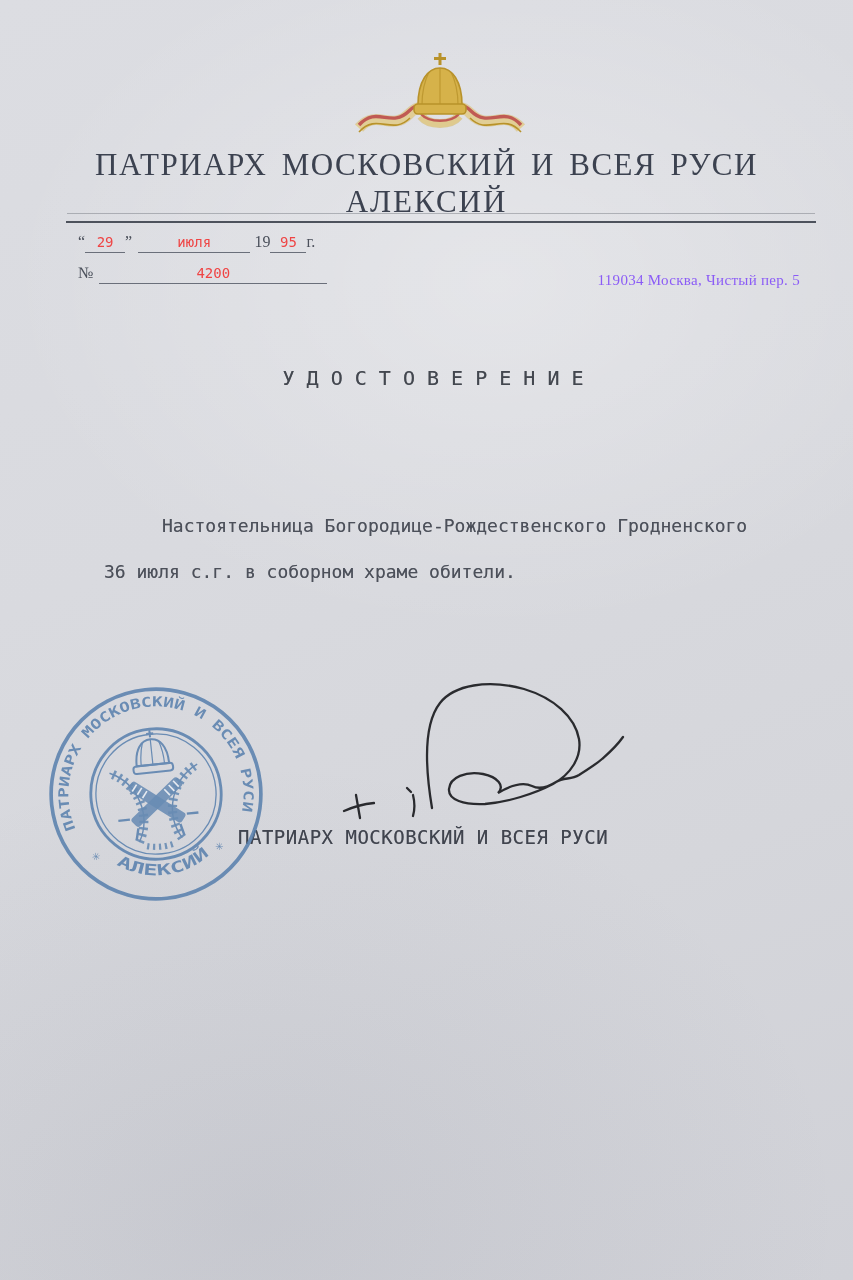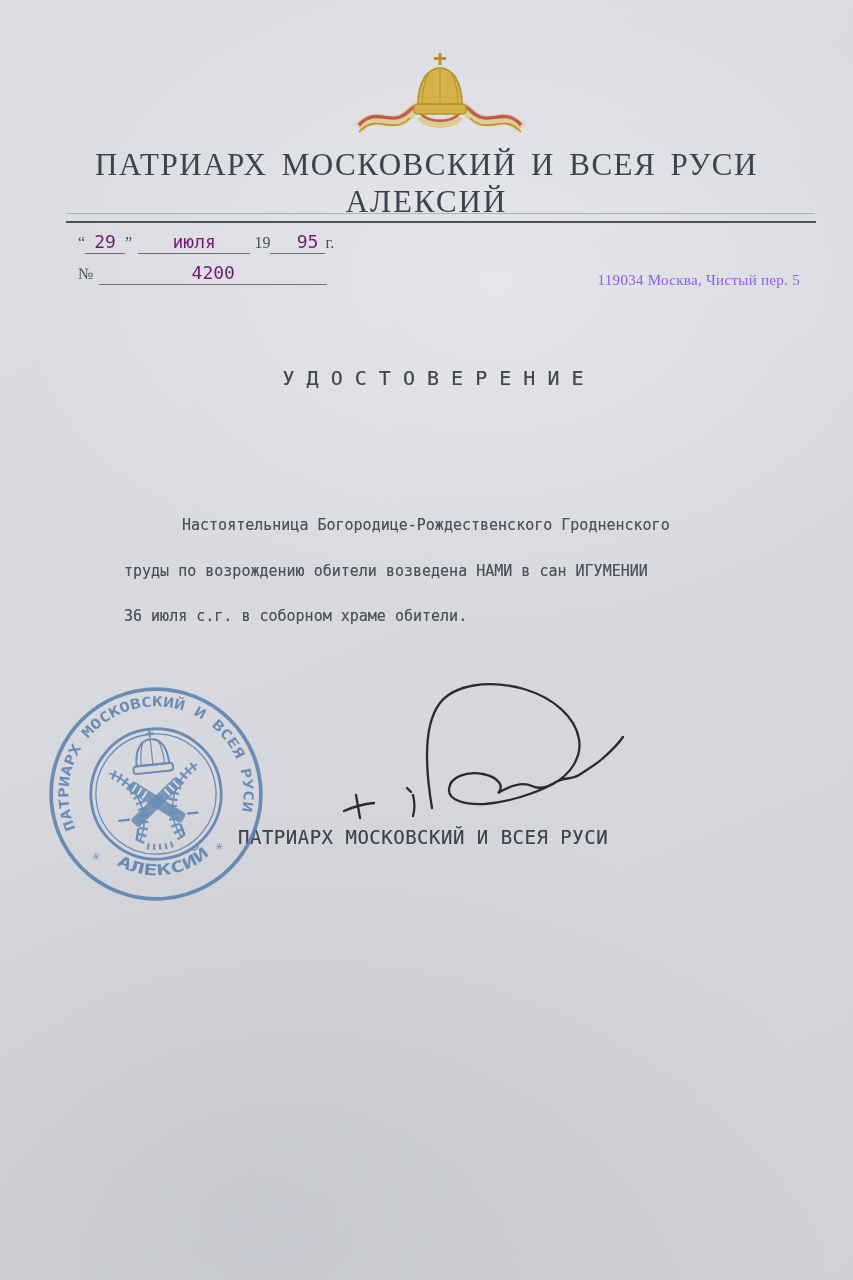--- a/index.html
+++ b/index.html
@@ -18,38 +18,38 @@
     font-size:31px;letter-spacing:1.5px;word-spacing:5px;
     color:#3c4250;line-height:37px;font-weight:400;
   }
   .lh-name{left:0;top:184px;width:853px;text-align:center;
     font-size:31px;letter-spacing:2px;color:#3c4250;font-weight:400;}
   .rule-thin{left:67px;top:213px;width:748px;height:0;border-top:1px solid rgba(77,82,92,0.35);}
   .rule-main{left:66px;top:221px;width:750px;height:0;border-top:2.5px solid #4d525c;}
   
   .dateline{left:78px;top:232px;font-size:17px;color:#51565f;white-space:nowrap;}
   .dateline .fill, .numline .fill{
-    font-family:"DejaVu Sans Mono", monospace;color:#701a75;font-size:18px;
+    font-family:"DejaVu Sans Mono", monospace;color:#ef4444;font-size:14px;
   }
   .u{display:inline-block;border-bottom:1.5px solid #6a6f7a;text-align:center;line-height:20px;}
   .day-u{width:40px;}
   .month-u{width:112px;margin-left:6px;}
-  .year-u{width:36px;padding-left:19px;}
+  .year-u{width:36px;}
   .num-u{width:228px;margin-left:6px;}
   .print{font-family:"Liberation Serif", serif;color:#4b505b;font-size:16px;}
   .numline{left:78px;top:263px;font-size:17px;color:#51565f;white-space:nowrap;}
   .address{left:0;top:272px;width:800px;text-align:right;font-size:15px;color:#8b5cf6;letter-spacing:0.3px;}
   
   .doc-heading{
     left:0;top:366px;width:866px;text-align:center;
     font-family:"DejaVu Sans Mono", monospace;font-size:20px;color:#43474f;
     text-shadow:0 0 0.6px rgba(67,71,79,0.6);
   }
-  .doc-body{left:124px;top:503px;width:700px;
-    font-family:"DejaVu Sans Mono", monospace;font-size:15px;color:#4c505a;
+  .doc-body{left:104px;top:503px;width:700px;
+    font-family:"DejaVu Sans Mono", monospace;font-size:18px;color:#4c505a;
     line-height:45.5px;text-shadow:0 0 0.5px rgba(76,80,90,0.55);}
   .doc-body .line{white-space:nowrap;}
   .doc-body .indent{padding-left:58px;}
   
   .sig-svg{left:328px;top:676px;width:332px;height:150px;}
   .sig-caption{left:238px;top:826px;
     font-family:"DejaVu Sans Mono", monospace;font-size:19px;color:#40444e;
     letter-spacing:0.5px;white-space:nowrap;text-shadow:0 0 0.5px rgba(64,68,78,0.55);}
   
   .stamp-svg{left:44px;top:682px;width:224px;height:224px;transform:rotate(-6deg);opacity:0.85;}
@@ -99,21 +99,20 @@
 <div class="abs numline">
   <span class="print">№</span><span class="u num-u"><span class="fill">4200</span></span>
 </div>
 
 <div class="abs address">119034 Москва, Чистый пер. 5</div>
 
 <div class="abs doc-heading">У Д О С Т О В Е Р Е Н И Е</div>
 
 <div class="abs doc-body">
   <div class="line indent">Настоятельница Богородице-Рождественского Гродненского</div>
-  <div class="line">труды по возрождению обители  возведена НАМИ в сан ИГУМЕНИИ</div>
   <div class="line">36 июля с.г. в соборном храме обители.</div>
 </div>
 
 <svg class="abs sig-svg" viewBox="0 0 332 150">
   <g fill="none" stroke="#1b1c20" stroke-width="2.3" stroke-linecap="round" opacity="0.92">
     <path d="M16 135 C 25 131, 36 128, 46 127 M28 119 L 32 142"></path>
     <path d="M79 112 l 4 4 M85 119 C 87 127, 87 133, 85 140"></path>
     <path d="M104 132 C 98 96, 94 50, 112 27 C 126 9, 160 3, 196 13
          C 226 22, 247 41, 251 63 C 254 81, 243 98, 225 108
          C 206 118, 180 126, 157 128 C 136 129, 120 124, 121 113

